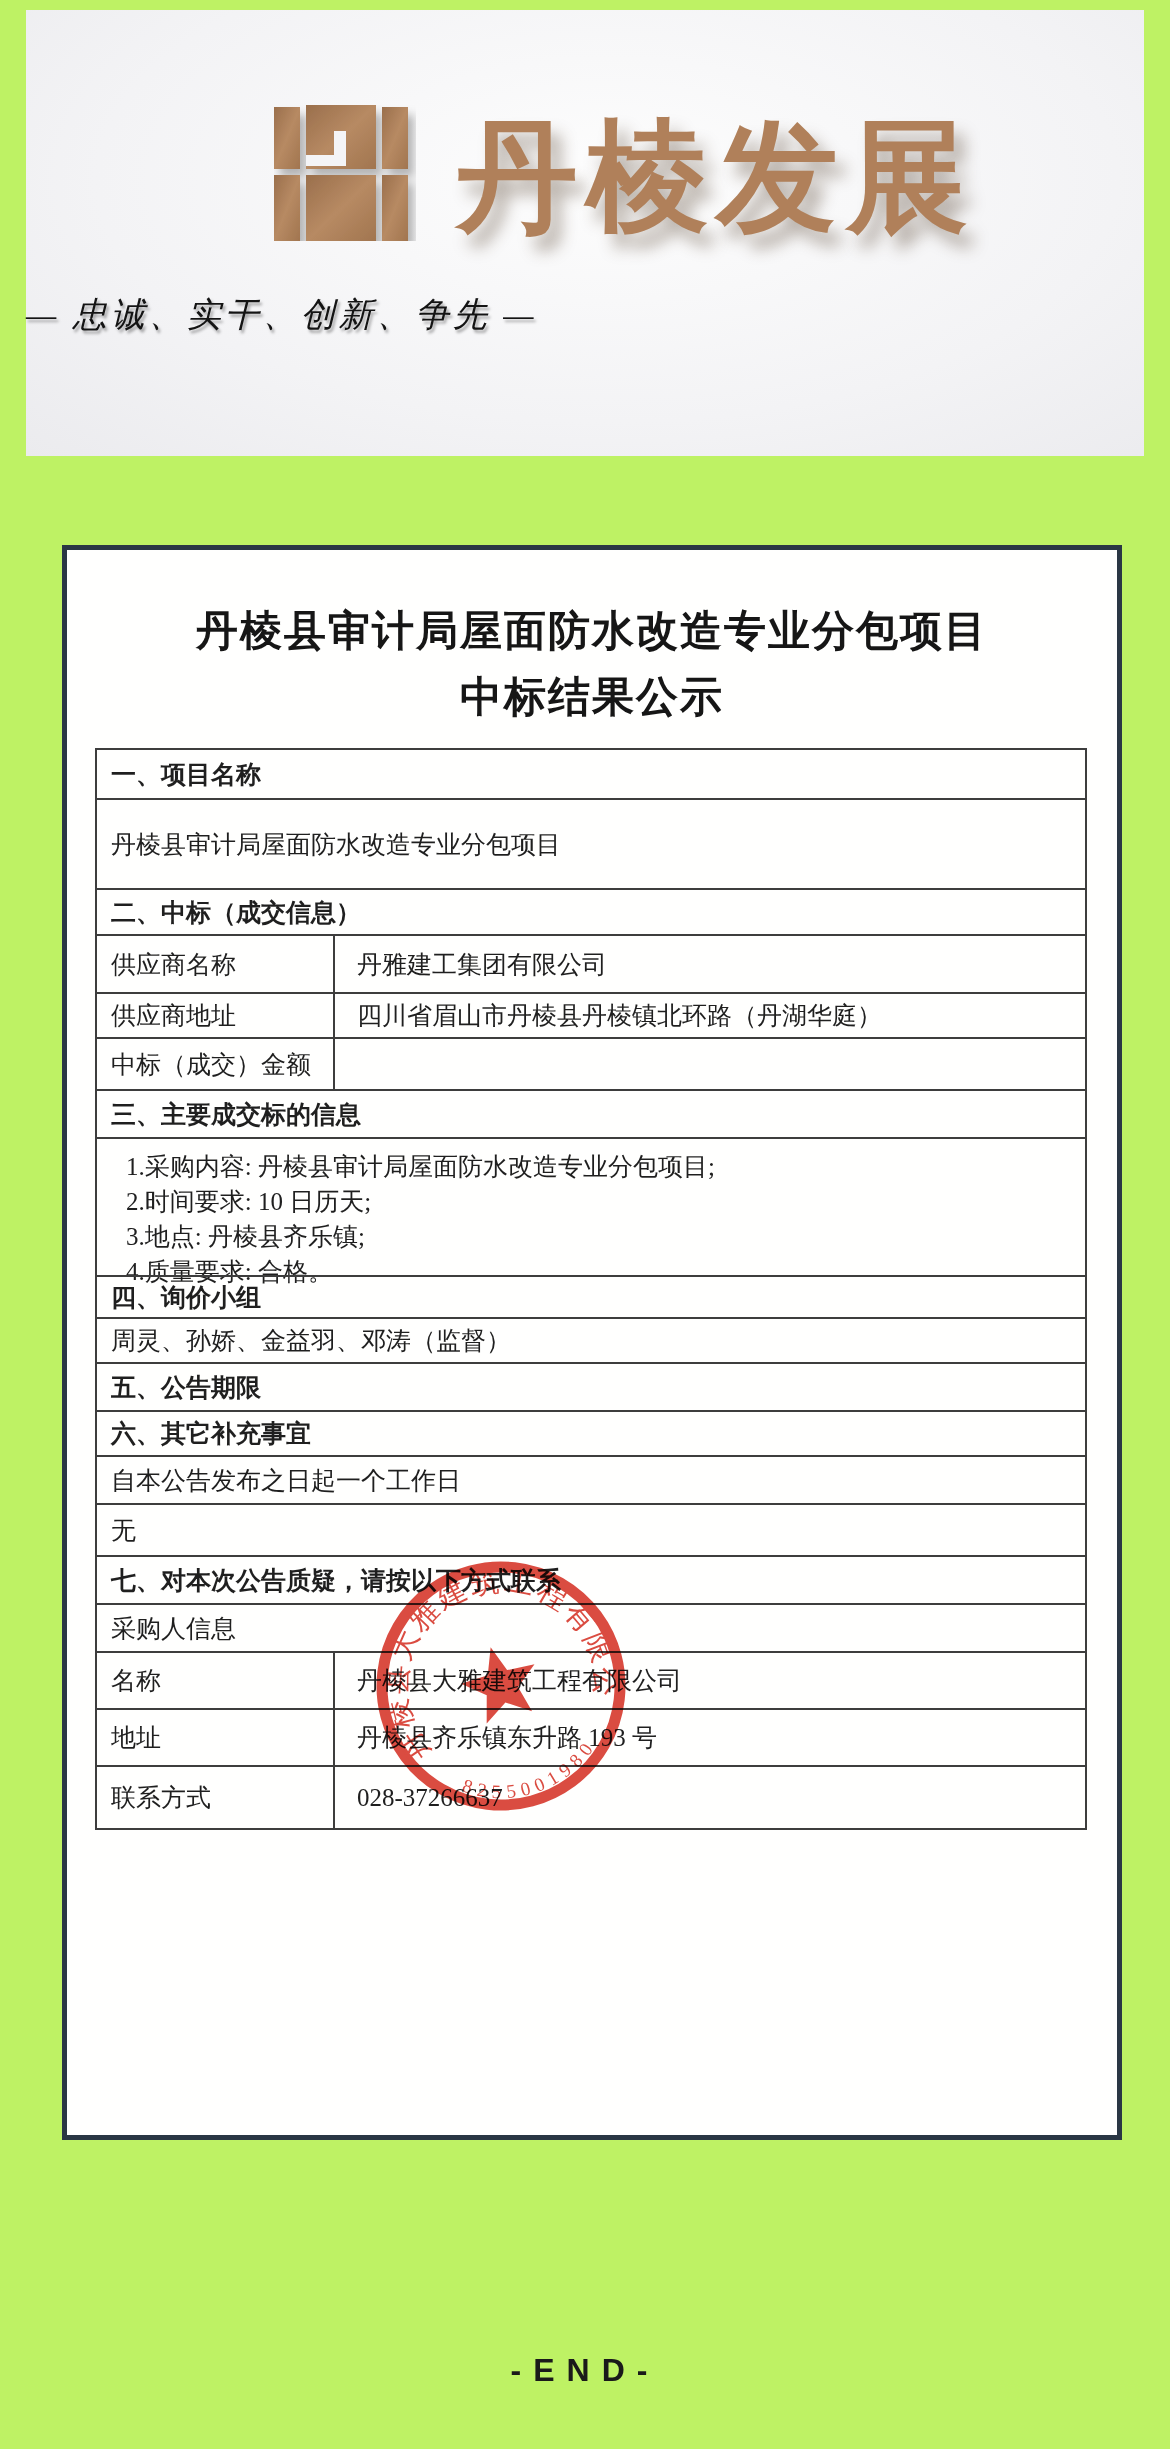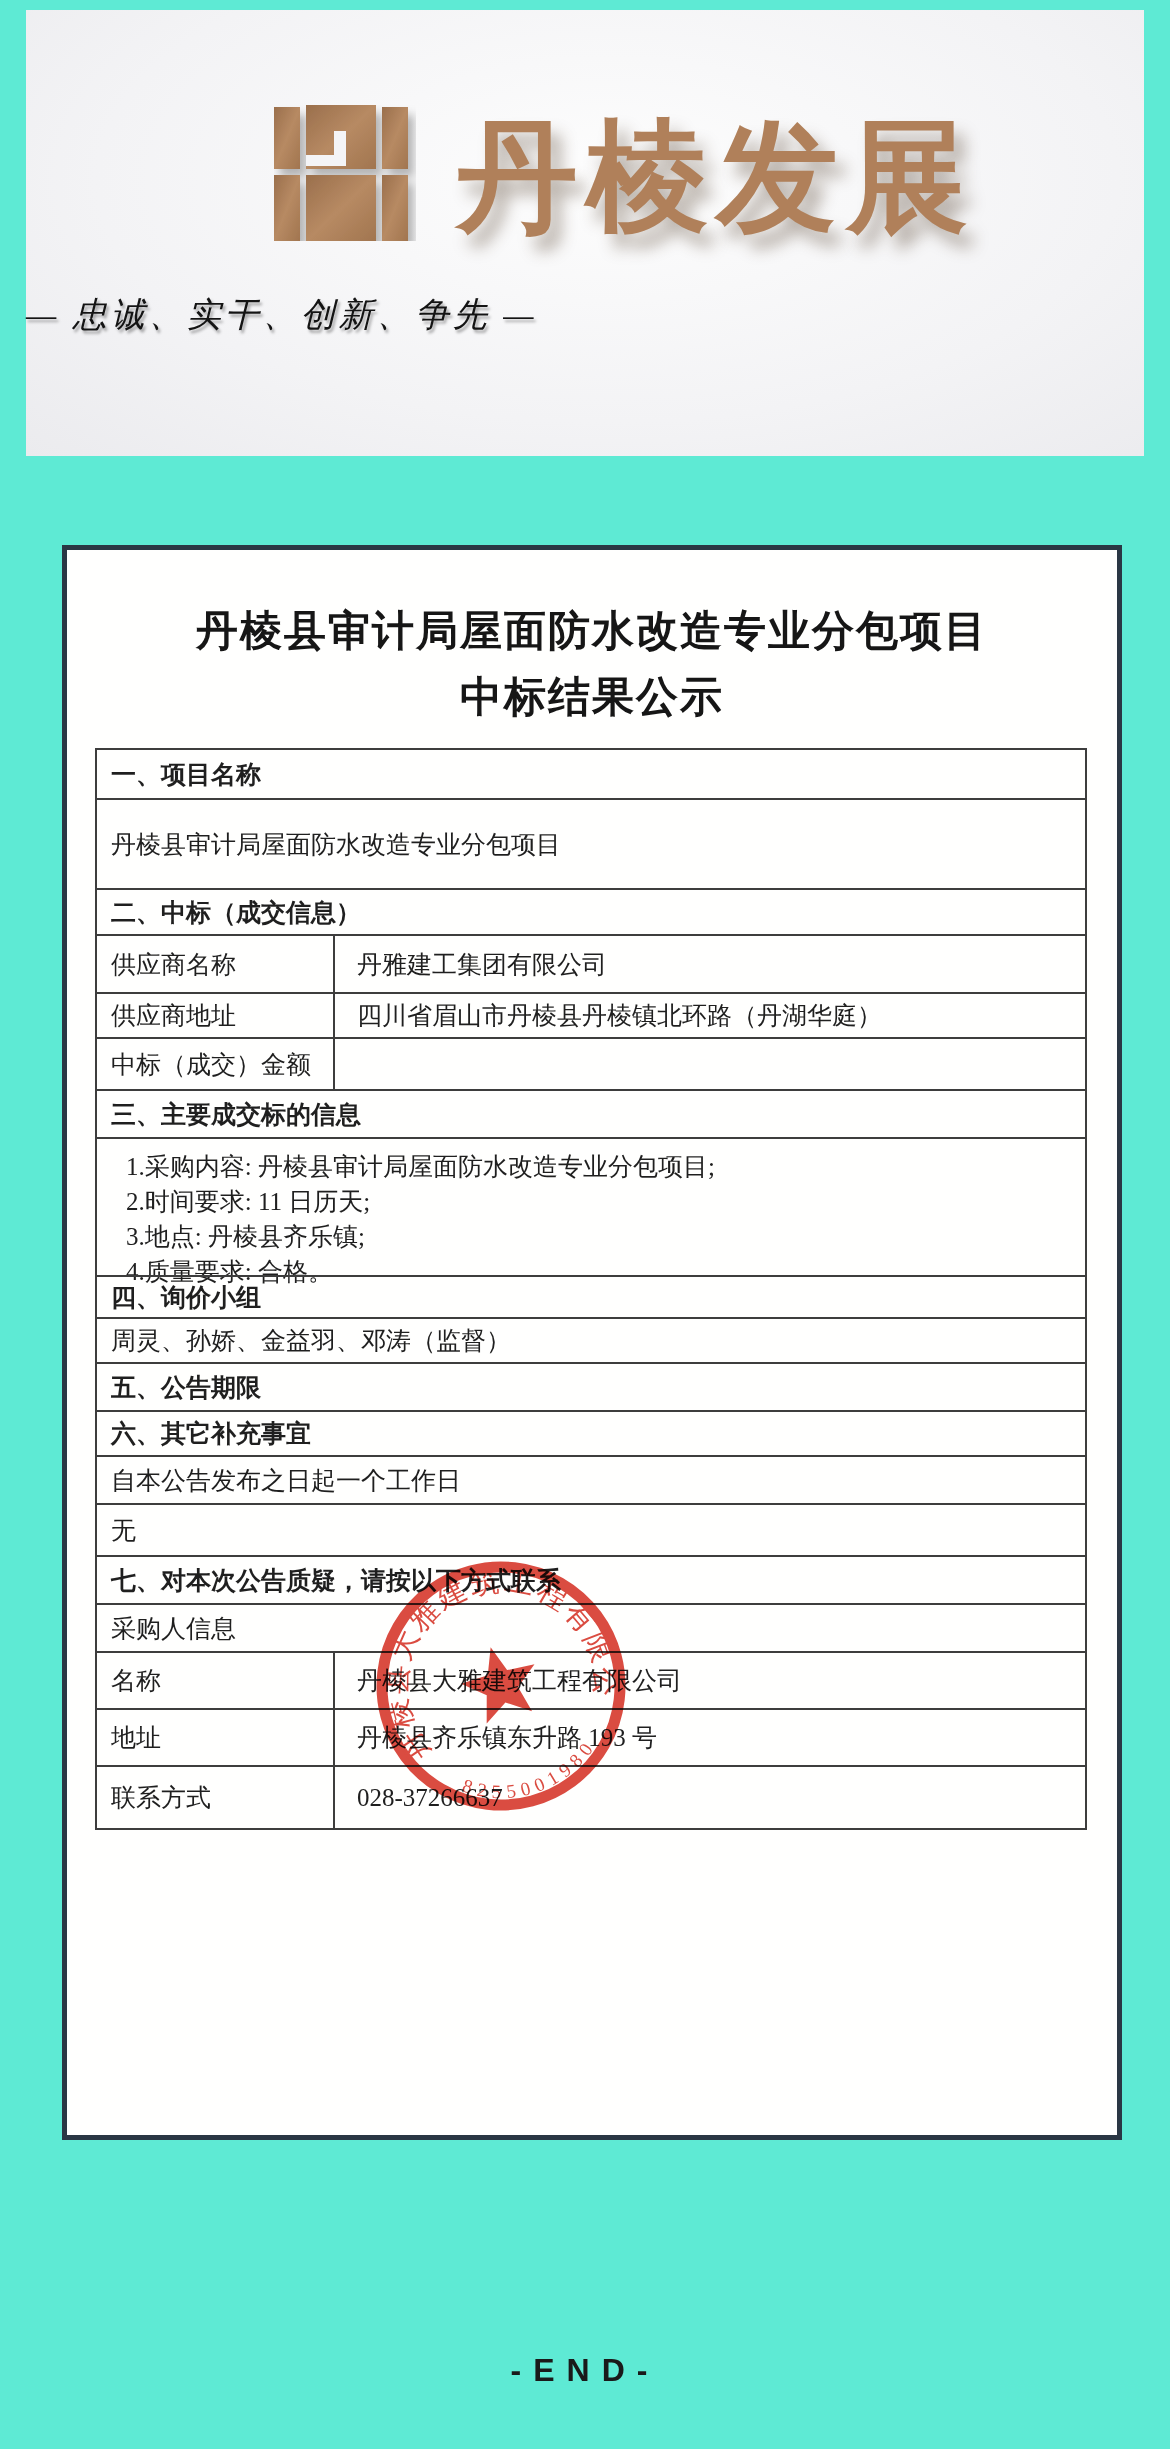--- a/index.html
+++ b/index.html
@@ -1,16 +1,16 @@
 <!DOCTYPE html>
 <html><head>
 <meta charset="utf-8">
 <style>
   html,body{margin:0;padding:0;background:#ffffff;}
-  .stage{position:relative;width:1170px;height:2449px;background:#5eead4;overflow:hidden;
+  .stage{position:relative;width:1170px;height:2449px;background:#bef264;overflow:hidden;
          font-family:"Liberation Serif",serif;color:#1f1f1f;}
 
   
   .photo{position:absolute;left:26px;top:10px;width:1118px;height:446px;
          background:radial-gradient(ellipse at 52% 38%, #fdfdfd 0%, #f3f3f5 62%, #ebebee 100%);}
   .logo-mark{position:absolute;left:248px;top:95px;width:142px;height:136px;}
   .brand-name{position:absolute;left:430px;top:88px;width:560px;height:170px;
               font-family:"Liberation Serif",serif;font-weight:700;font-size:122px;line-height:160px;
               letter-spacing:8px;color:#b0805a;white-space:nowrap;
               text-shadow:10px 14px 16px rgba(70,50,30,0.38);}
@@ -109,21 +109,21 @@
         </div>
         <div class="t-row kv" style="height: 52px;">
           <div class="key">中标（成交）金额</div>
         </div>
         <div class="t-row section" style="height: 48px;">
           <div class="cell">三、主要成交标的信息</div>
         </div>
         <div class="t-row lines" style="height: 138px;">
           <div class="cell">
             <div>1.采购内容: 丹棱县审计局屋面防水改造专业分包项目;</div>
-            <div>2.时间要求: 11 日历天;</div>
+            <div>2.时间要求: 10 日历天;</div>
             <div>3.地点: 丹棱县齐乐镇;</div>
             <div>4.质量要求: 合格。</div>
           </div>
         </div>
         <div class="t-row section" style="height: 42px;">
           <div class="cell">四、询价小组</div>
         </div>
         <div class="t-row textrow" style="height: 45px;">
           <div class="cell">周灵、孙娇、金益羽、邓涛（监督）</div>
         </div>

